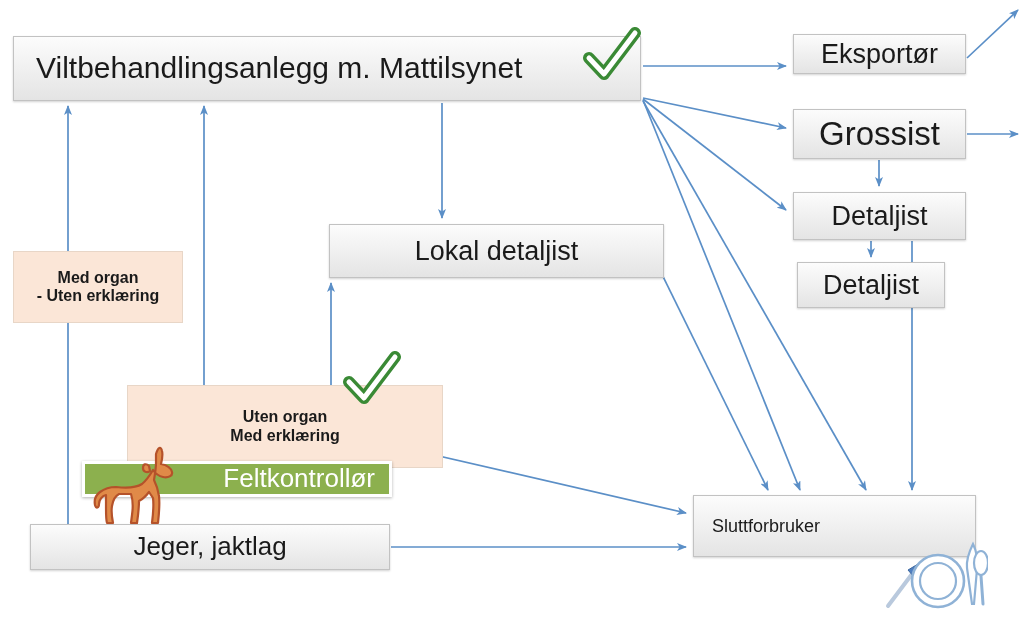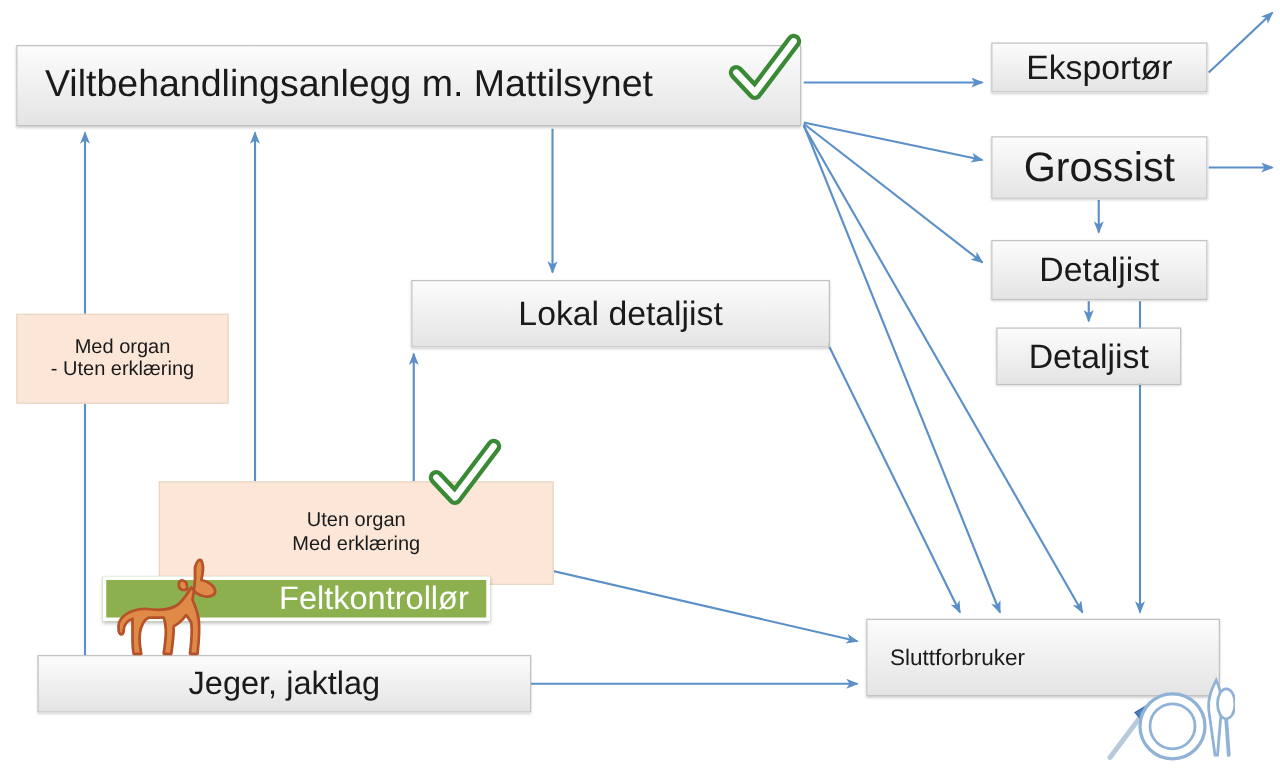--- a/index.html
+++ b/index.html
@@ -41,20 +41,21 @@
 
   .gray {
     background: linear-gradient(to bottom, #fcfcfc 0%, #f2f2f2 42%, #e4e4e4 100%);
     border: 1px solid #c2c2c2;
     box-shadow: 0 1px 2px rgba(0,0,0,0.18);
   }
 
   .peach {
     background: #fbe6d7;
     border: 1px solid #e8d6c7;
+    font-weight: bold;
   }
 
   .green {
     background: #8cb04e;
     border: 3px solid #ffffff;
     color: #ffffff;
     box-shadow: 0 1px 3px rgba(0,0,0,0.30);
   }
 
   
@@ -100,21 +101,21 @@
     font-size: 16px;
   }
   #node-feltkontrollor {
     left: 82px;  top: 461px; width: 310px; height: 36px;
     font-size: 26px;
     justify-content: flex-end;
     padding-right: 14px;
     z-index: 6;
   }
   #node-jeger {
-    left: 30px;  top: 524px; width: 395px; height: 46px;
+    left: 30px;  top: 524px; width: 360px; height: 46px;
     font-size: 26px;
     z-index: 5;
   }
 
   
   .checkmark {
     position: absolute;
     z-index: 9;
   }
   #check-anlegg { left: 580px; top: 25px; width: 62px; height: 62px; }

